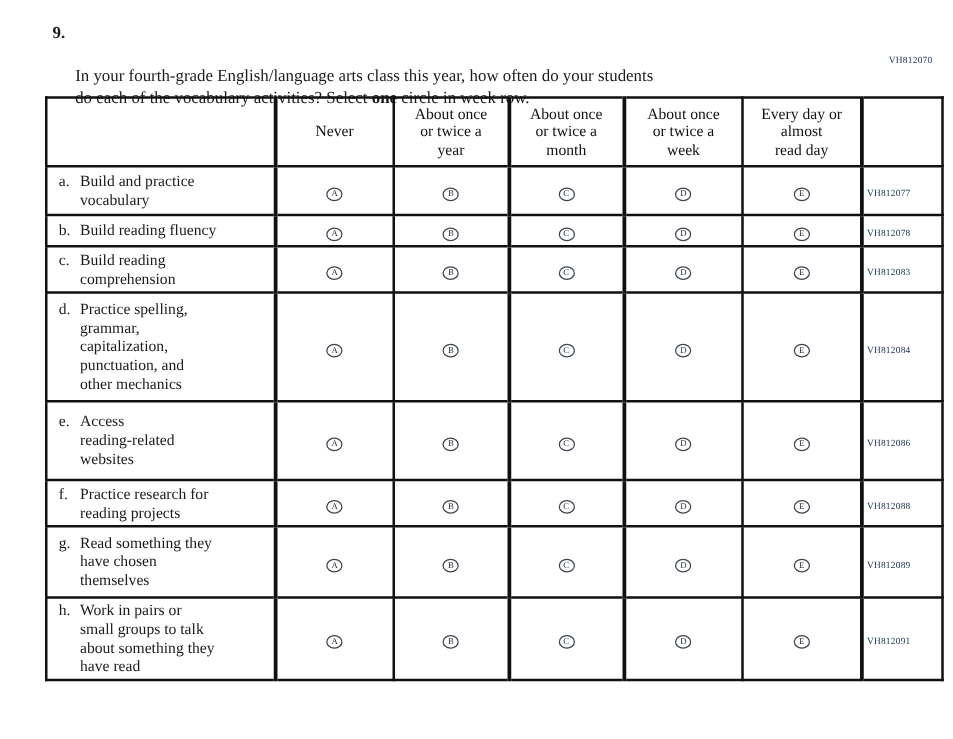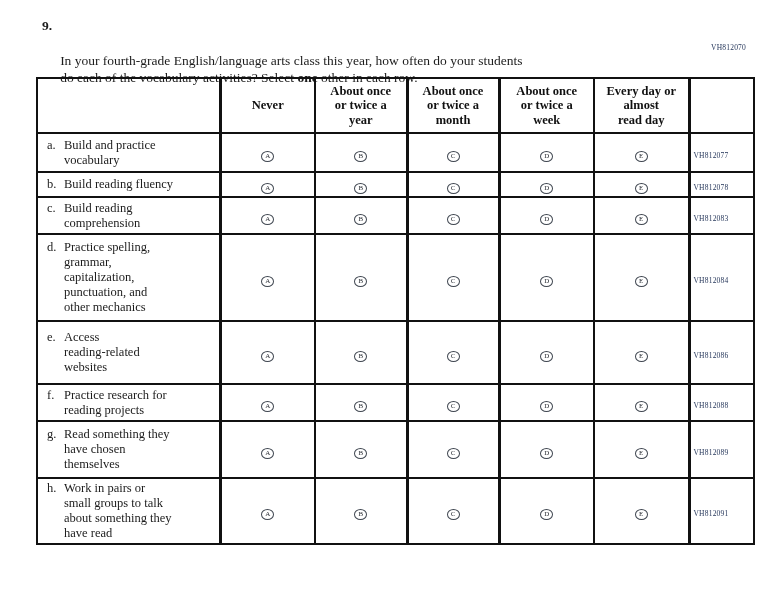--- a/index.html
+++ b/index.html
@@ -22,21 +22,21 @@
   table.survey, table.survey td, table.survey th{
     border:2px solid #111111;
   }
   
   table.survey tr > *:nth-child(2),
   table.survey tr > *:nth-child(4),
   table.survey tr > *:nth-child(5),
   table.survey tr > *:nth-child(7){border-left-width:3px;}
   table.survey{border-width:2px;}
   th.hdr{
-    font-size:12.5px;font-weight:bold;text-align:center;vertical-align:middle;
+    font-size:12.5px;font-weight:normal;text-align:center;vertical-align:middle;
     white-space:pre-line;line-height:1.16;padding:2px 1px;color:#111;
   }
   td.lbl{vertical-align:middle;padding:2px 2px 2px 9px;}
   .lblwrap{display:flex;align-items:flex-start;font-size:12.5px;line-height:1.2;color:#1b1b1b;}
   .ltr{flex:0 0 17px;}
   .txt{white-space:pre-line;}
   td.opt{text-align:center;vertical-align:middle;}
   .circle{
     display:inline-block;box-sizing:border-box;width:13px;height:11px;
     border:1px solid #3f4650;border-radius:50%;
@@ -46,21 +46,21 @@
   td.code{vertical-align:middle;text-align:left;padding:1px 15px 1px 3px;}
   td.code span{font-size:7.5px;color:#25365a;letter-spacing:0.2px;}
 </style>
 </head>
 <body>
 
 <div class="question">
   <span class="qnum">9.</span>
   <div class="qtext">
     <span>In your fourth-grade English/language arts class this year, how often do your students</span><br>
-    <span>do each of the vocabulary activities? Select </span><b>one</b><span> other in each row.</span>
+    <span>do each of the vocabulary activities? Select </span><b>one</b><span> circle in week row.</span>
   </div>
 </div>
 
 <div class="form-code-top">VH812070</div>
 
 <table class="survey">
   <colgroup>
     <col style="width:183px">
       <col style="width:95px">
       <col style="width:92px">

